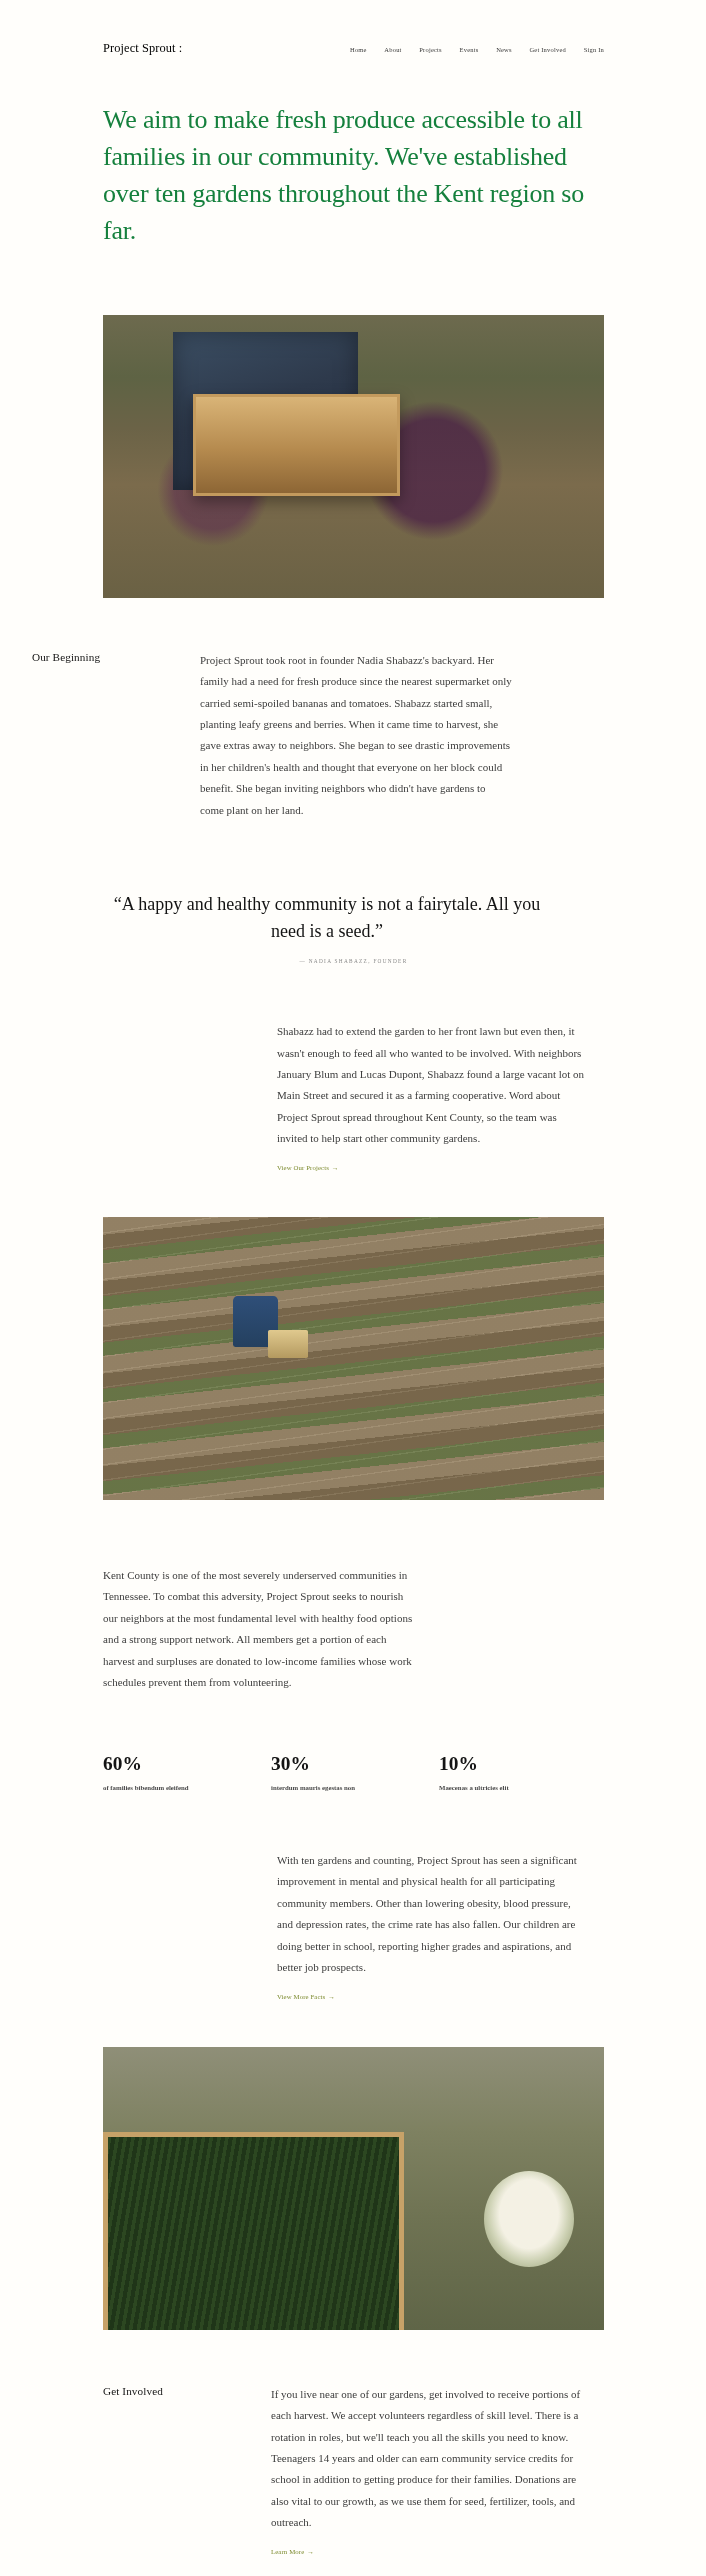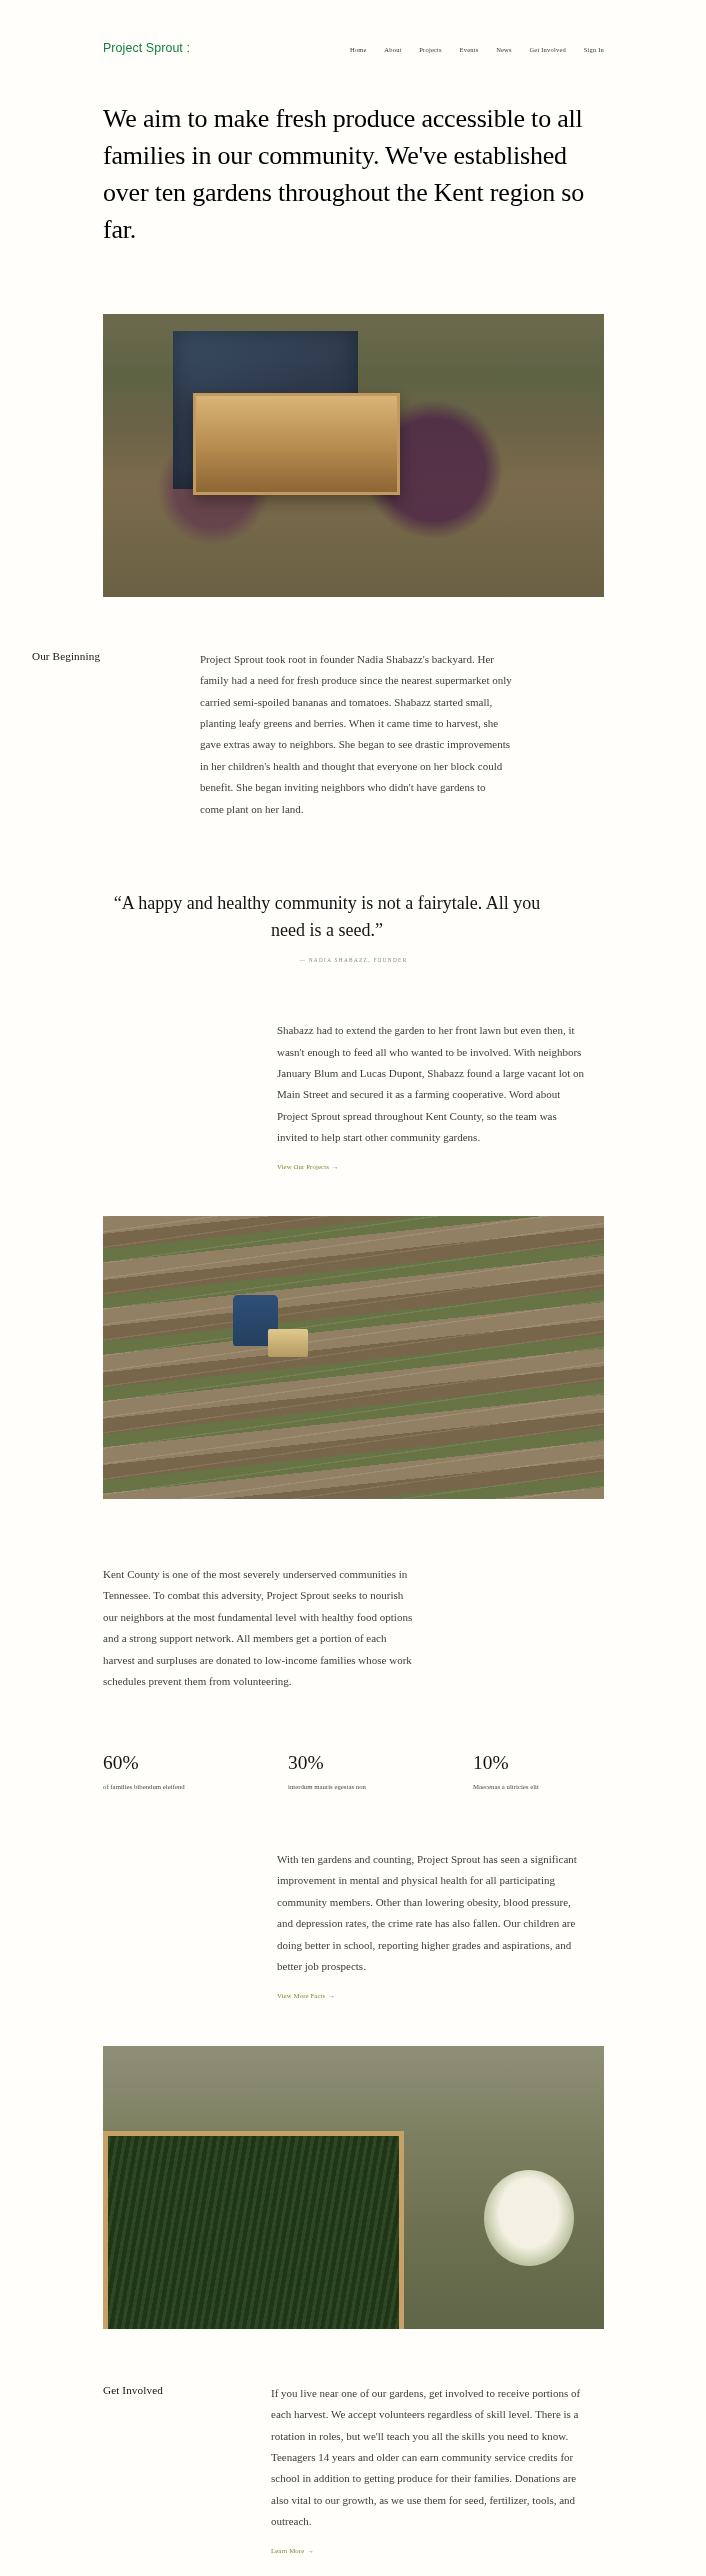--- a/index.html
+++ b/index.html
@@ -14,23 +14,23 @@
   .page { width: 707px; margin: 0 auto; position: relative; }
 
   
   .site-header {
     display: flex;
     align-items: center;
     justify-content: space-between;
     padding: 41px 103px 0 103px;
   }
   .brand {
-    font-family: Liberation Sans, sans-serif;
+    font-family: Liberation Serif, serif;
     font-size: 12.4px;
-    color: #15803d;
+    color: #000000;
     letter-spacing: 0.1px;
     white-space: nowrap;
   }
   .nav {
     display: flex;
     align-items: center;
     gap: 17.7px;
     padding-top: 2.4px;
   }
   .nav a {
@@ -45,21 +45,21 @@
   
   .hero {
     padding: 46px 103px 0 103px;
   }
   .hero h1 {
     font-family: "Liberation Serif", serif;
     font-weight: 400;
     font-size: 26px;
     line-height: 1.42;
     letter-spacing: -0.2px;
-    color: #000000;
+    color: #15803d;
     max-width: 507px;
   }
 
   
   .figure {
     margin: 0 103px;
     height: 283px;
     overflow: hidden;
     position: relative;
   }
@@ -198,21 +198,22 @@
     text-decoration: none;
     letter-spacing: 0.1px;
   }
   .link-arrow .arr { margin-left: 2.9px; }
 
   
   .stats {
     display: flex;
     padding: 0 103px;
     margin-top: 61px;
-    gap: 17px;
+    gap: 0;
+    font-weight: bold;
   }
   .stat {
     flex: 0 0 168px;
     width: 168px;
   }
   .stat .num {
     font-family: "Liberation Serif", serif;
     font-size: 19.4px;
     color: #141414;
     line-height: 1;

